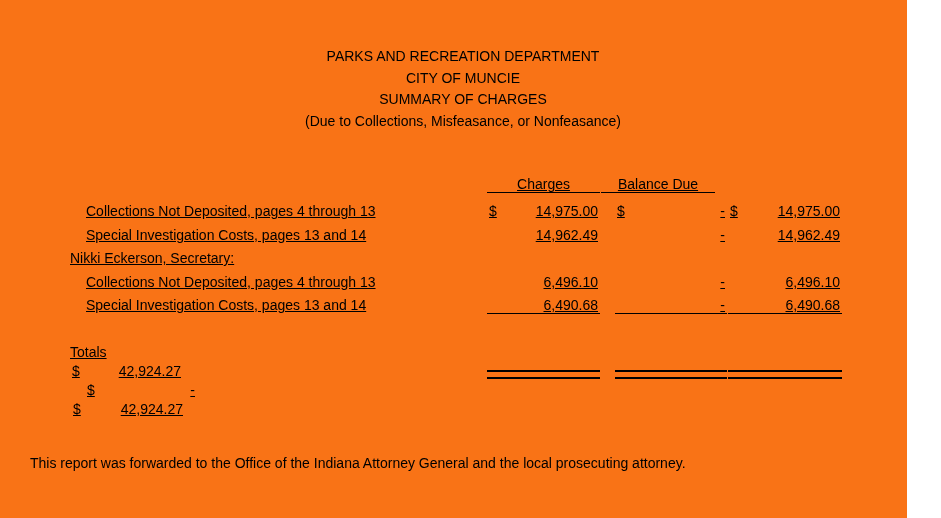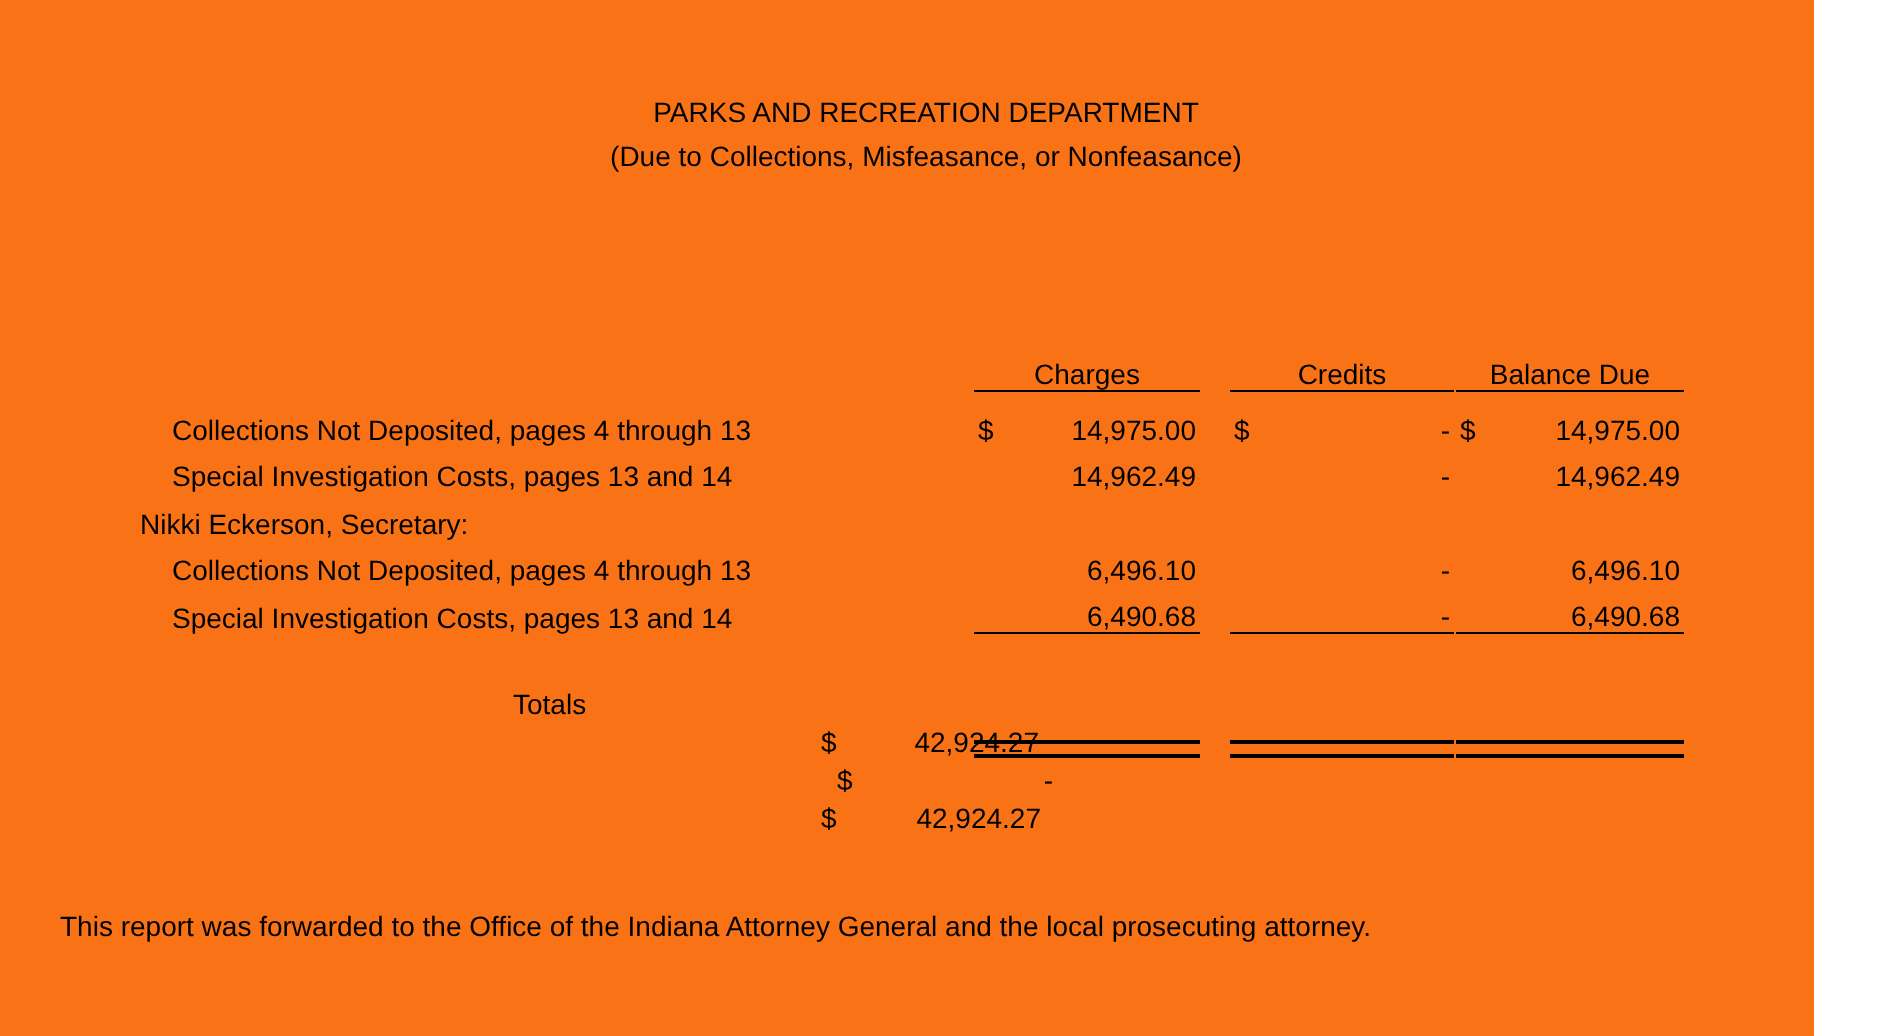--- a/index.html
+++ b/index.html
@@ -30,21 +30,22 @@
   
   .table {
     position: absolute;
     left: 70px;
     top: 176px;
     width: 790px;
   }
   .trow {
     display: flex;
     height: 23.5px;
-    align-items: center;
+    align-items: flex-start;
+    text-decoration: underline;
   }
   .hrow { height: 23px; }
   .trow-total { height: 26px; flex-direction: column; }
   .c-label {
     width: 417px;
     display: flex;
     align-items: center;
     box-sizing: border-box;
     white-space: nowrap;
   }
@@ -98,29 +99,30 @@
     white-space: nowrap;
   }
 </style>
 </head>
 <body>
 
 <div class="page">
 
   <div class="title-block">
     <div>PARKS AND RECREATION DEPARTMENT</div>
+    <div>CITY OF MUNCIE</div>
+    <div>SUMMARY OF CHARGES</div>
     <div>(Due to Collections, Misfeasance, or Nonfeasance)</div>
   </div>
 
   <div class="table">
 
     <div class="trow hrow">
       <div class="c-label"></div>
       <div class="c-money hd w-charges">Charges</div>
-      <div class="c-money hd w-credits">Credits</div>
       <div class="c-money hd w-balance">Balance Due</div>
     </div>
 
     <div class="sp4"></div>
 
 
     <div class="trow">
       <div class="c-label indent">Collections Not Deposited, pages 4 through 13</div>
       <div class="c-money w-charges">
         <span>$</span>

